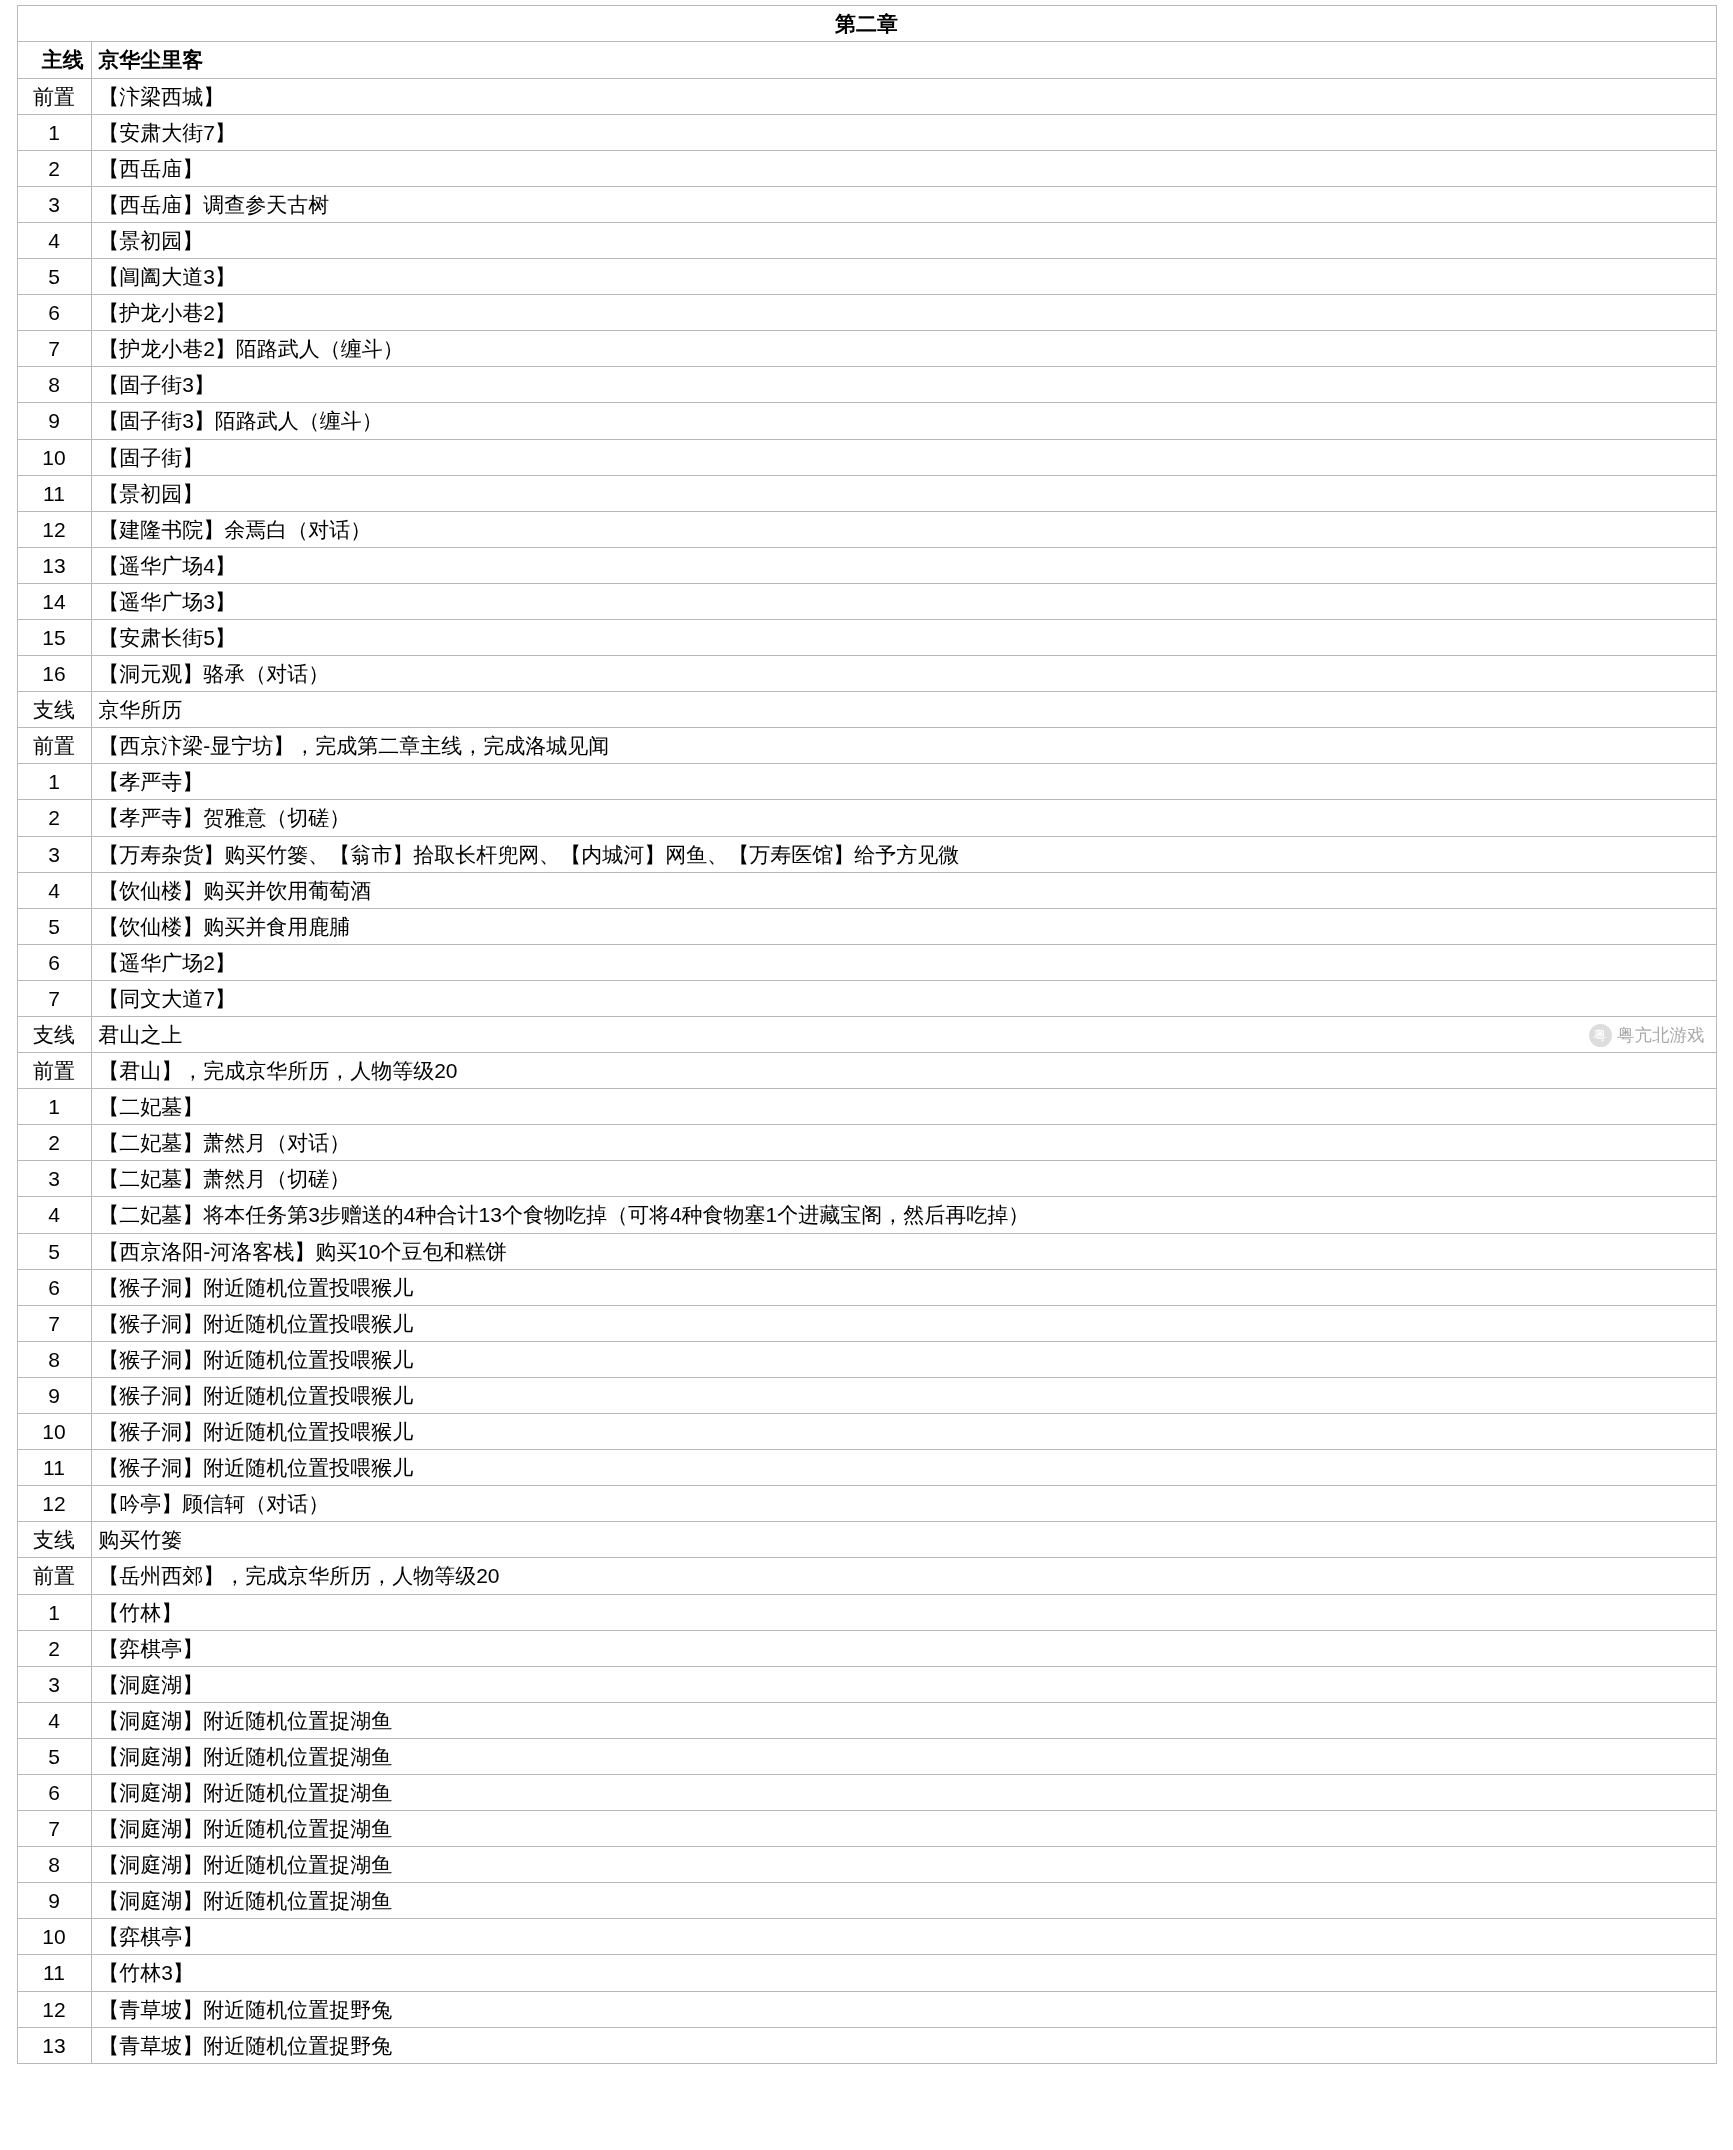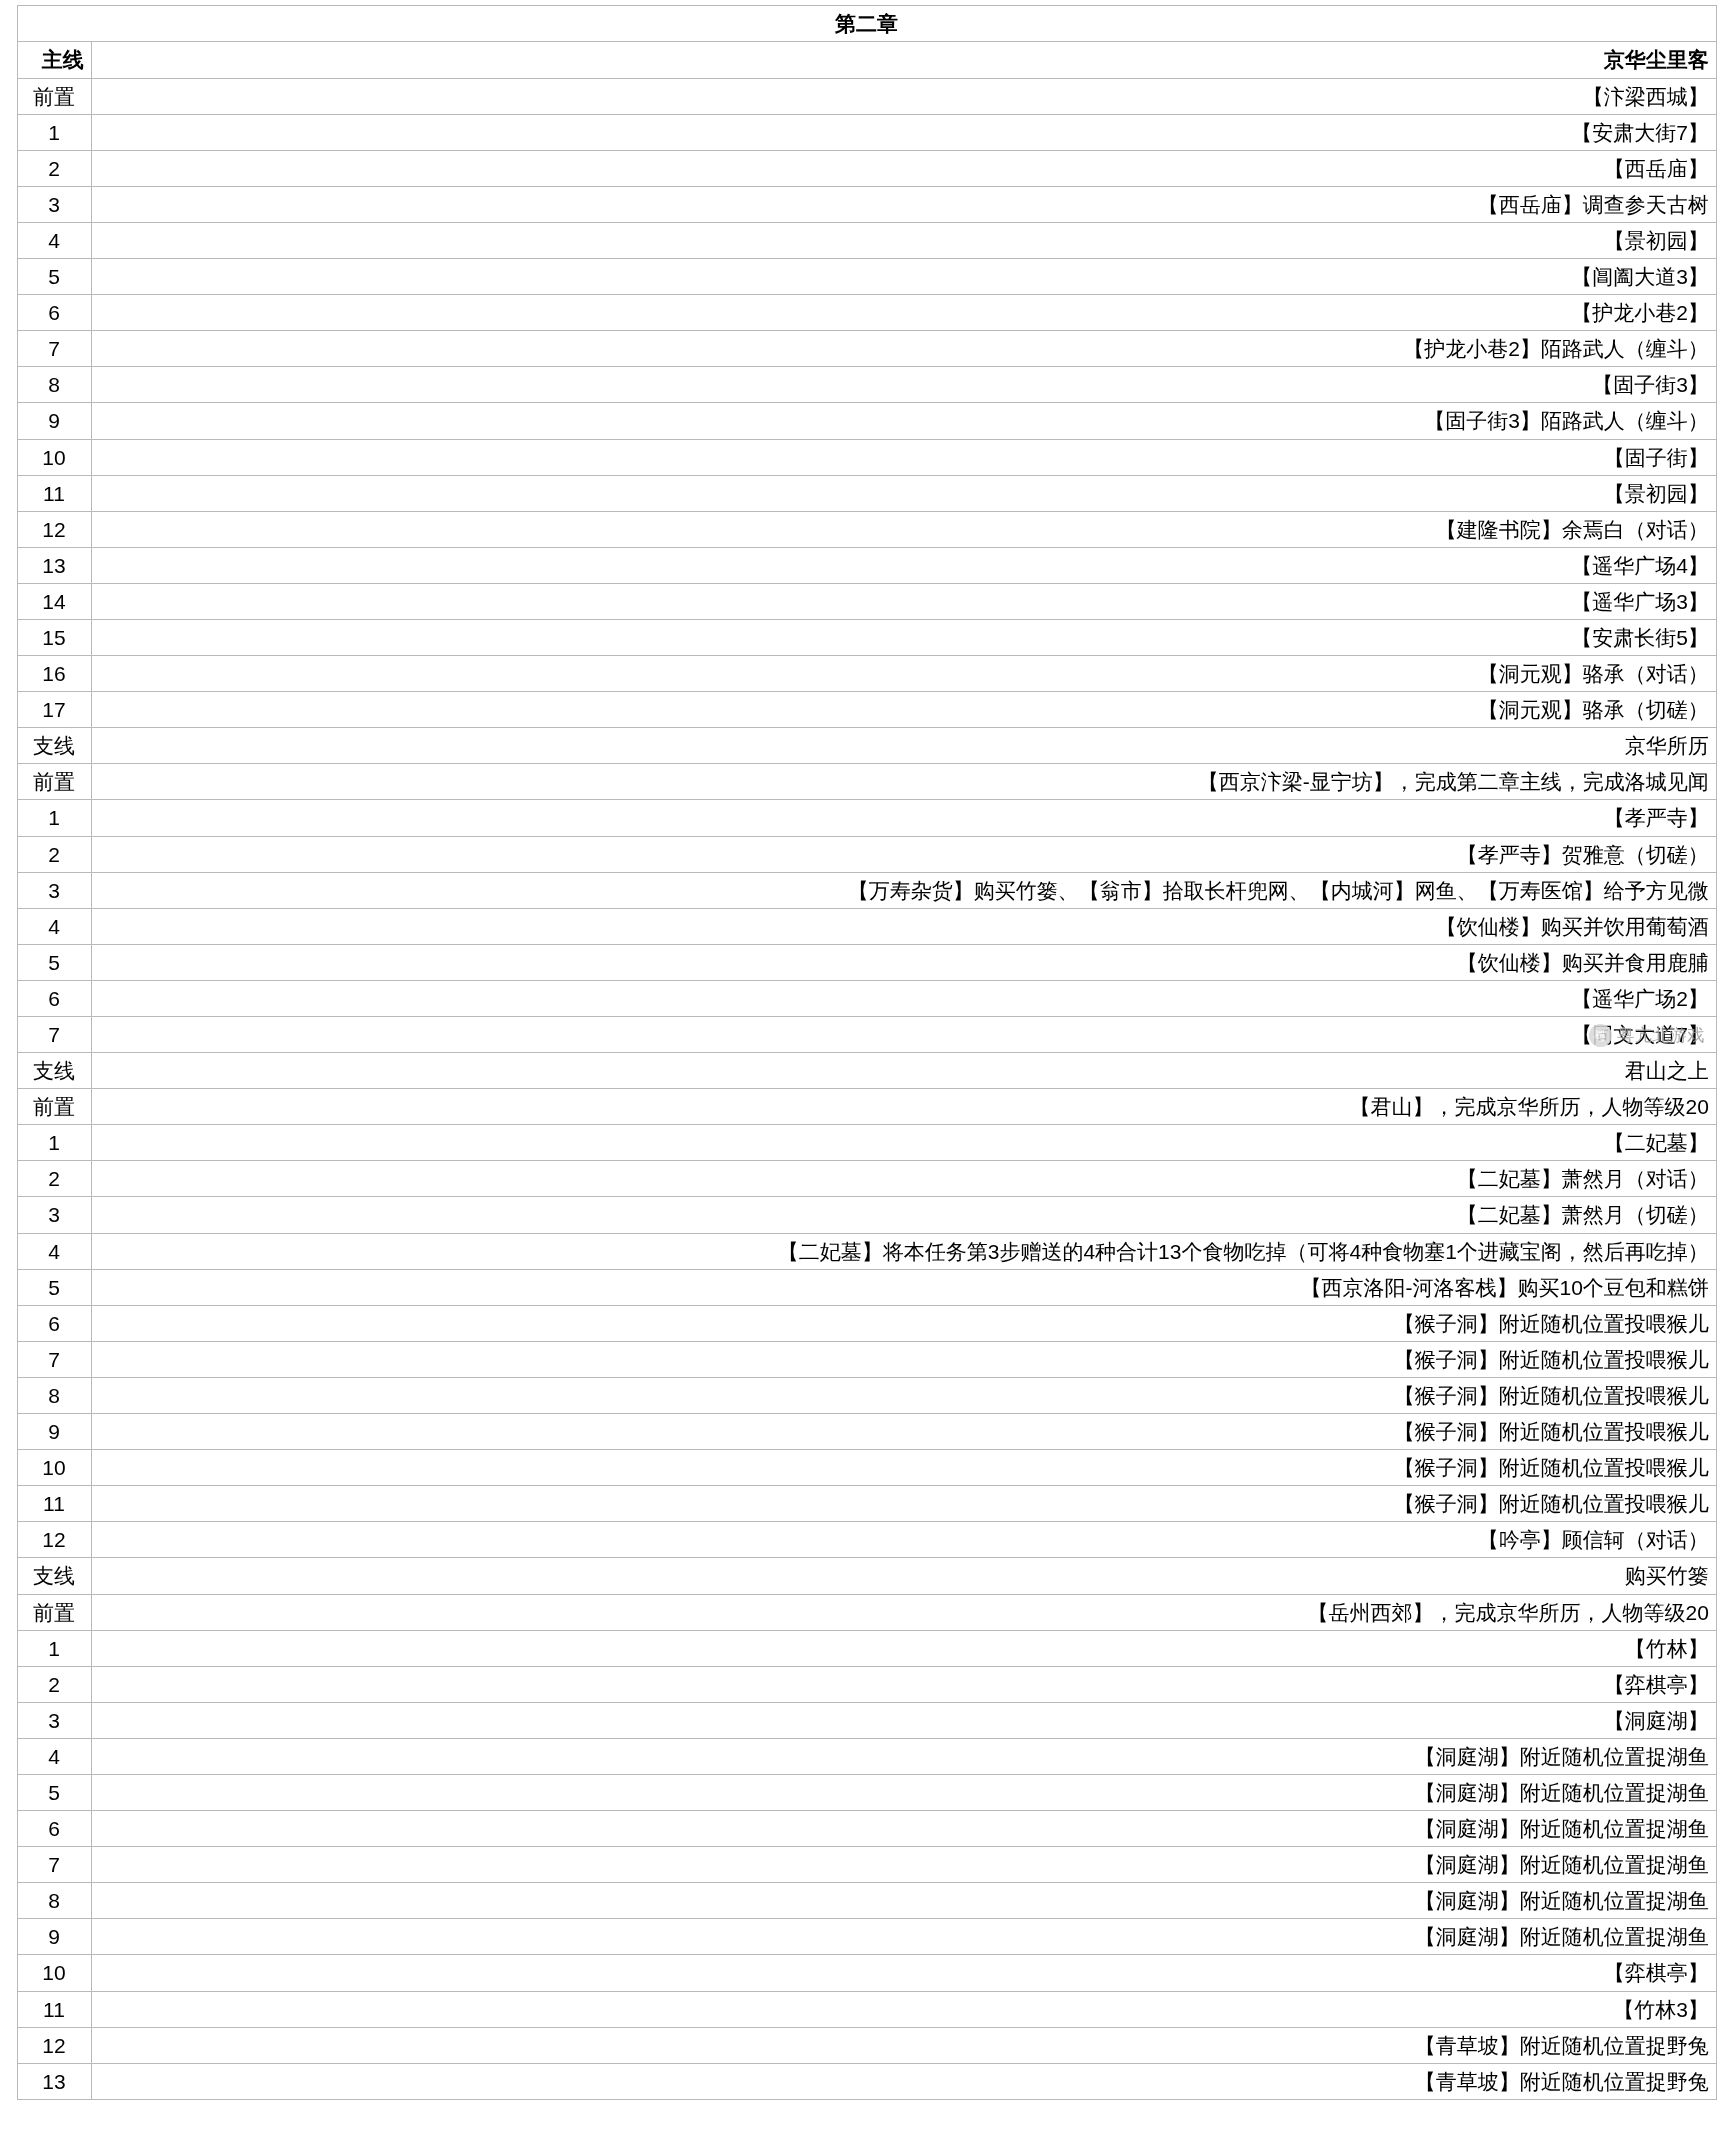--- a/index.html
+++ b/index.html
@@ -64,21 +64,21 @@
     border-color: #b0b0b0;
   }
   .side-head td.lbl {
     text-align: center;
   }
   
   td.idx {
     text-align: center;
   }
   td.step {
-    text-align: right;
+    text-align: left;
   }
   .wm {
     position: absolute;
     font-size: 17.5px;
     color: #9a9a9a;
     opacity: .85;
     white-space: nowrap;
   }
   .wm-top {
     right: 12px;
@@ -176,24 +176,20 @@
           <td class="step">【遥华广场3】</td>
         </tr>
         <tr>
           <td class="idx">15</td>
           <td class="step">【安肃长街5】</td>
         </tr>
         <tr>
           <td class="idx">16</td>
           <td class="step">【洞元观】骆承（对话）</td>
         </tr>
-        <tr>
-          <td class="idx">17</td>
-          <td class="step">【洞元观】骆承（切磋）</td>
-        </tr>
         <tr class="side-head">
           <td class="lbl">支线</td>
           <td class="step">京华所历</td>
         </tr>
         <tr>
           <td class="idx">前置</td>
           <td class="step">【西京汴梁-显宁坊】，完成第二章主线，完成洛城见闻</td>
         </tr>
         <tr>
           <td class="idx">1</td>

